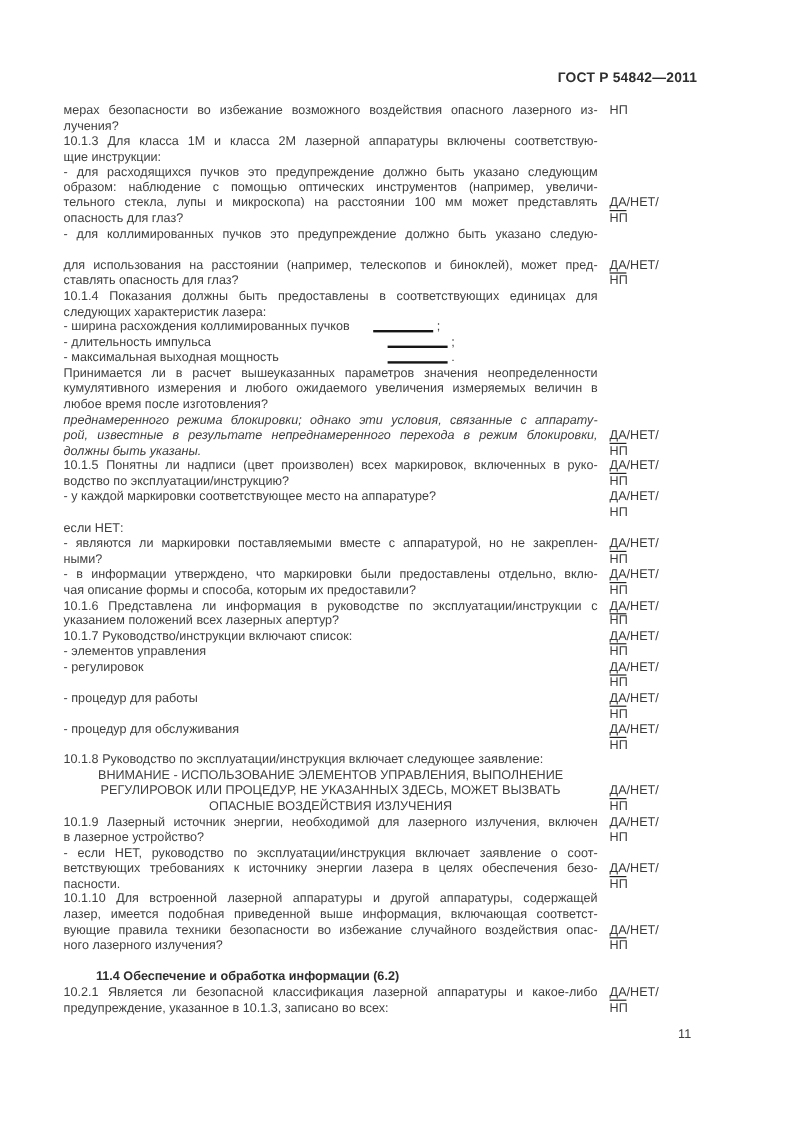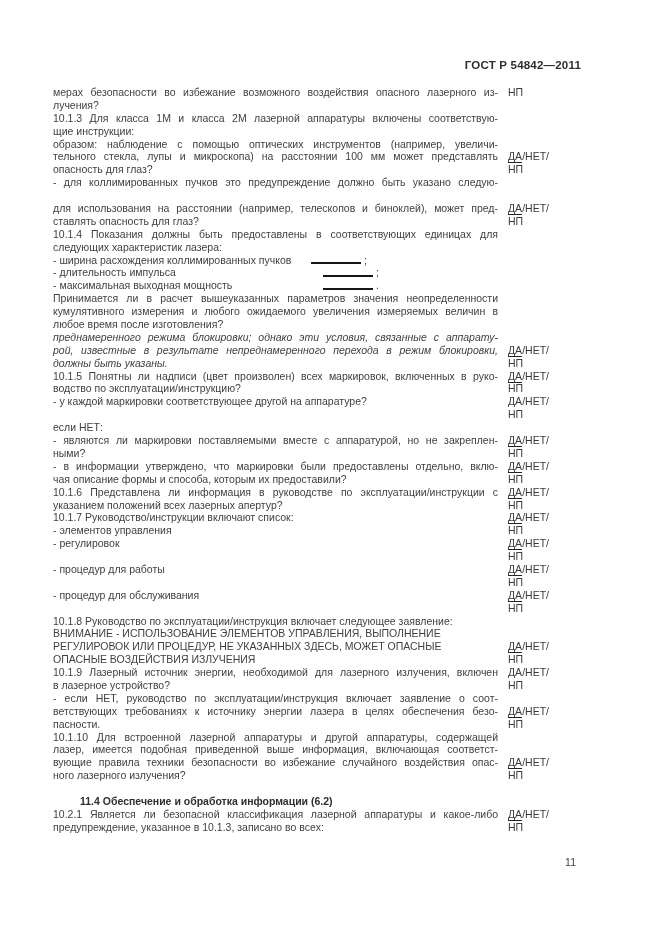--- a/index.html
+++ b/index.html
@@ -34,21 +34,21 @@
     height: 12.9px;
     line-height: 12.9px;
     font-size: 10.5px;
   }
   .cell-text {
     width: 445px;
     position: relative;
     flex: none;
   }
   .cell-text.j { text-align: justify; text-align-last: justify; }
-  .cell-text.c { text-align: left; }
+  .cell-text.c { text-align: center; }
   .cell-text.it { font-style: italic; }
   .cell-text.b { font-weight: bold; color: #2e2e2e; }
   .cell-text.ind { padding-left: 27px; width: 418px; }
   .cell-answer {
     margin-left: 10px;
     flex: 1;
     white-space: nowrap;
     color: #3a3a3a;
   }
   .u {
@@ -91,20 +91,24 @@
       </div>
       <div class="row">
         <div class="cell-text j">10.1.3 Для класса 1М и класса 2М лазерной аппаратуры включены соответствую-</div>
         <div class="cell-answer"></div>
       </div>
       <div class="row">
         <div class="cell-text">щие инструкции:</div>
         <div class="cell-answer"></div>
       </div>
       <div class="row">
+        <div class="cell-text j">- для расходящихся пучков это предупреждение должно быть указано следующим</div>
+        <div class="cell-answer"></div>
+      </div>
+      <div class="row">
         <div class="cell-text j">образом: наблюдение с помощью оптических инструментов (например, увеличи-</div>
         <div class="cell-answer"></div>
       </div>
       <div class="row">
         <div class="cell-text j">тельного стекла, лупы и микроскопа) на расстоянии 100 мм может представлять</div>
         <div class="cell-answer"><span class="u">ДА</span>/НЕТ/</div>
       </div>
       <div class="row">
         <div class="cell-text">опасность для глаз?</div>
         <div class="cell-answer">НП</div>
@@ -170,21 +174,21 @@
       </div>
       <div class="row">
         <div class="cell-text j">10.1.5 Понятны ли надписи (цвет произволен) всех маркировок, включенных в руко-</div>
         <div class="cell-answer"><span class="u">ДА</span>/НЕТ/</div>
       </div>
       <div class="row">
         <div class="cell-text">водство по эксплуатации/инструкцию?</div>
         <div class="cell-answer">НП</div>
       </div>
       <div class="row">
-        <div class="cell-text">- у каждой маркировки соответствующее другой на аппаратуре?</div>
+        <div class="cell-text">- у каждой маркировки соответствующее место на аппаратуре?</div>
         <div class="cell-answer"><span>ДА</span>/НЕТ/</div>
       </div>
       <div class="row">
         <div class="cell-text"></div>
         <div class="cell-answer">НП</div>
       </div>
       <div class="row">
         <div class="cell-text">если НЕТ:</div>
         <div class="cell-answer"></div>
       </div>
@@ -246,21 +250,21 @@
       </div>
       <div class="row">
         <div class="cell-text">10.1.8 Руководство по эксплуатации/инструкция включает следующее заявление:</div>
         <div class="cell-answer"></div>
       </div>
       <div class="row">
         <div class="cell-text c">ВНИМАНИЕ - ИСПОЛЬЗОВАНИЕ ЭЛЕМЕНТОВ УПРАВЛЕНИЯ, ВЫПОЛНЕНИЕ</div>
         <div class="cell-answer"></div>
       </div>
       <div class="row">
-        <div class="cell-text c">РЕГУЛИРОВОК ИЛИ ПРОЦЕДУР, НЕ УКАЗАННЫХ ЗДЕСЬ, МОЖЕТ ОПАСНЫЕ</div>
+        <div class="cell-text c">РЕГУЛИРОВОК ИЛИ ПРОЦЕДУР, НЕ УКАЗАННЫХ ЗДЕСЬ, МОЖЕТ ВЫЗВАТЬ</div>
         <div class="cell-answer"><span class="u">ДА</span>/НЕТ/</div>
       </div>
       <div class="row">
         <div class="cell-text c">ОПАСНЫЕ ВОЗДЕЙСТВИЯ ИЗЛУЧЕНИЯ</div>
         <div class="cell-answer">НП</div>
       </div>
       <div class="row">
         <div class="cell-text j">10.1.9 Лазерный источник энергии, необходимой для лазерного излучения, включен</div>
         <div class="cell-answer"><span>ДА</span>/НЕТ/</div>
       </div>

